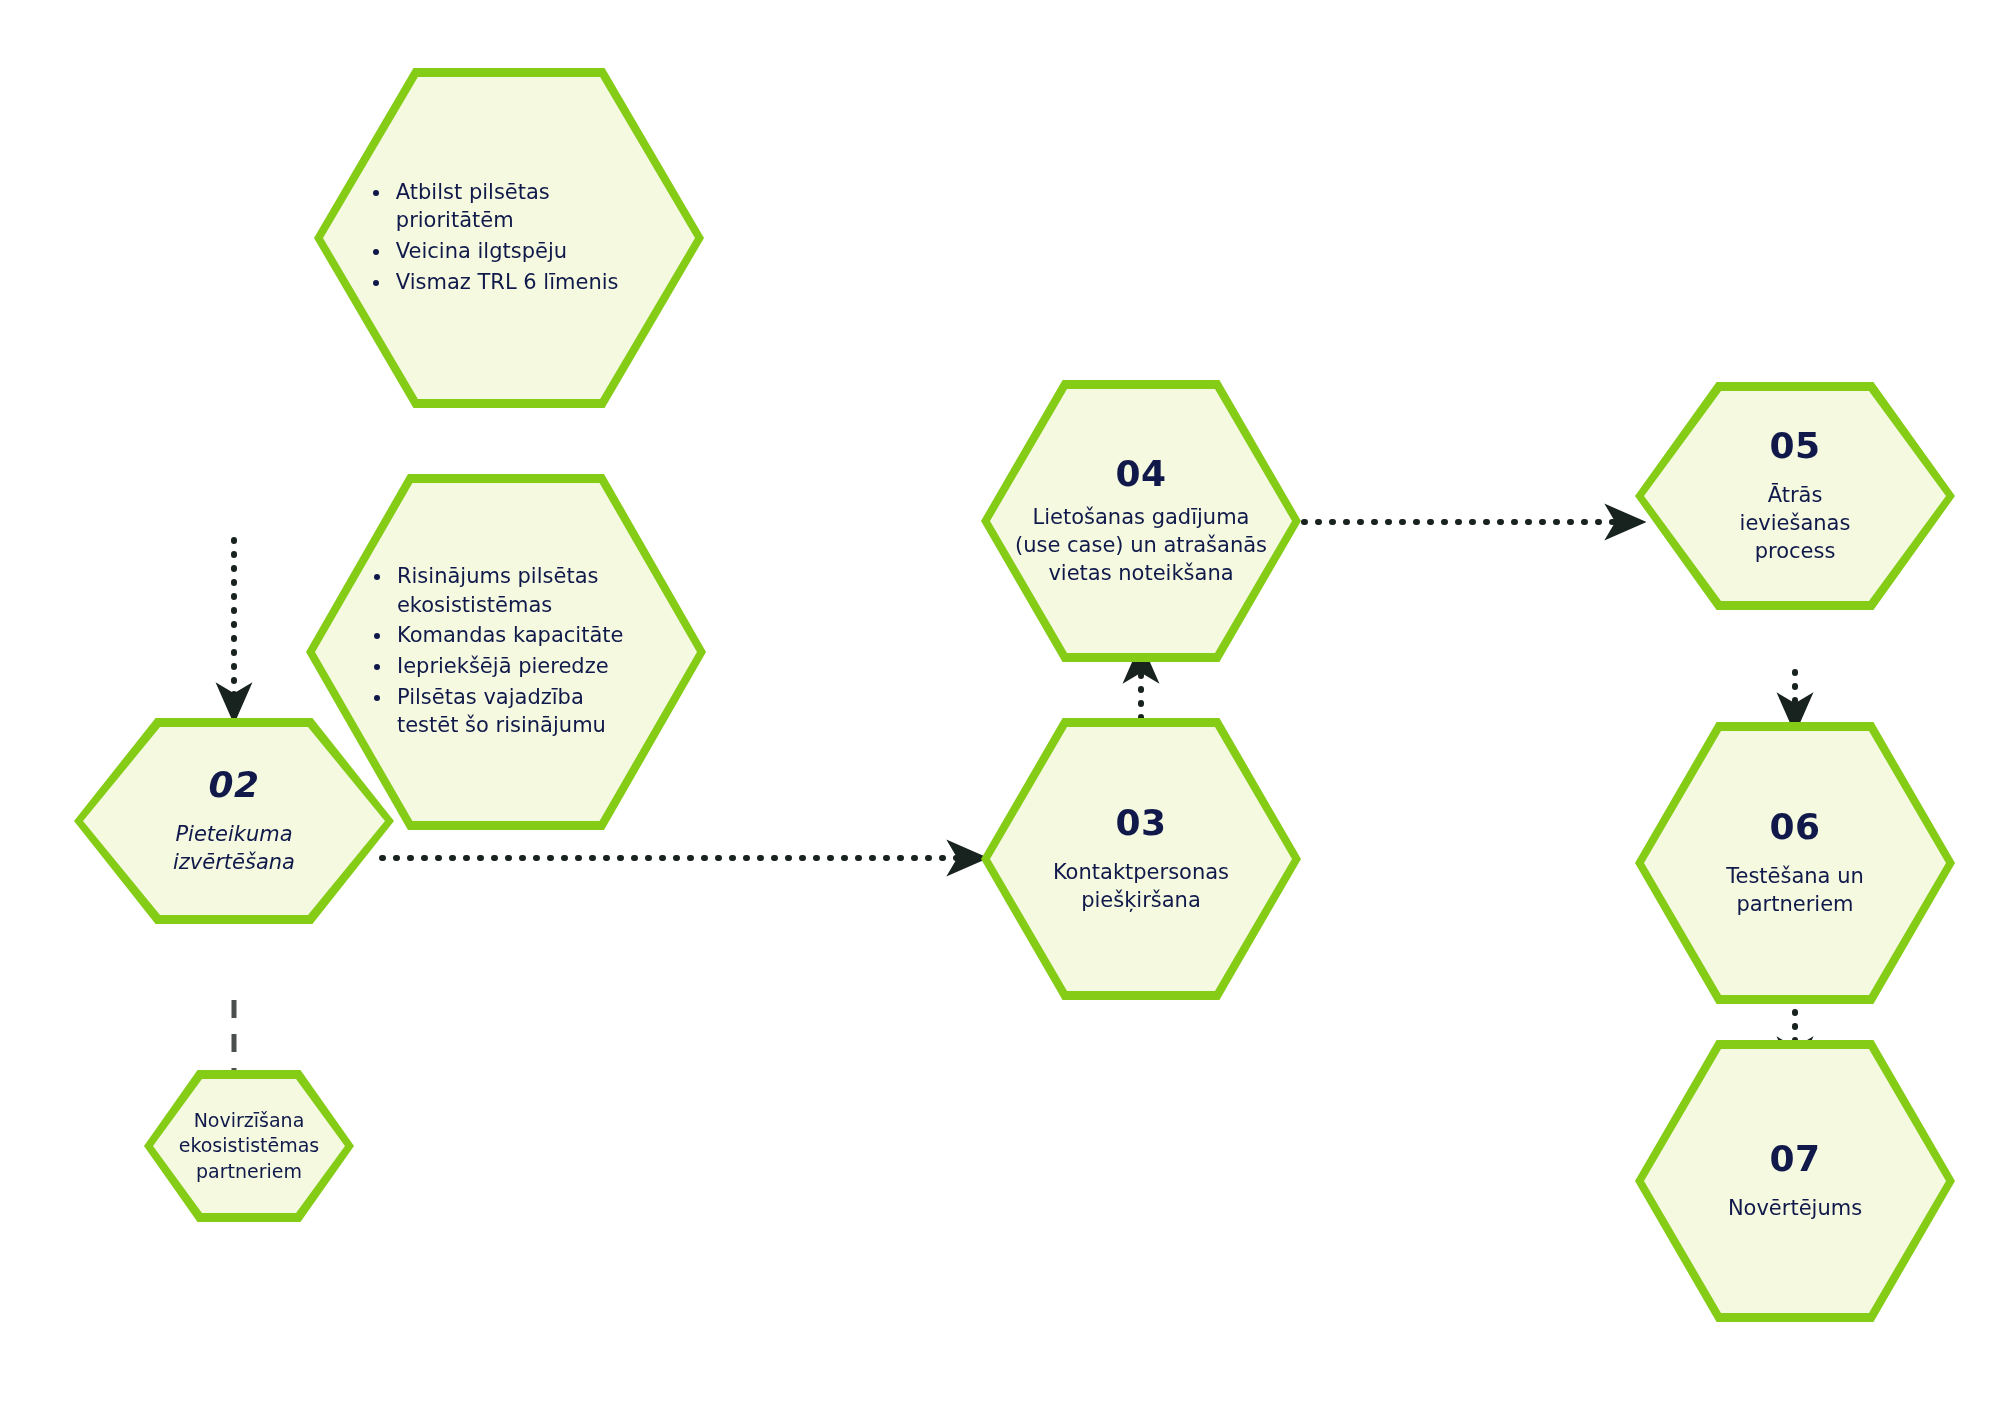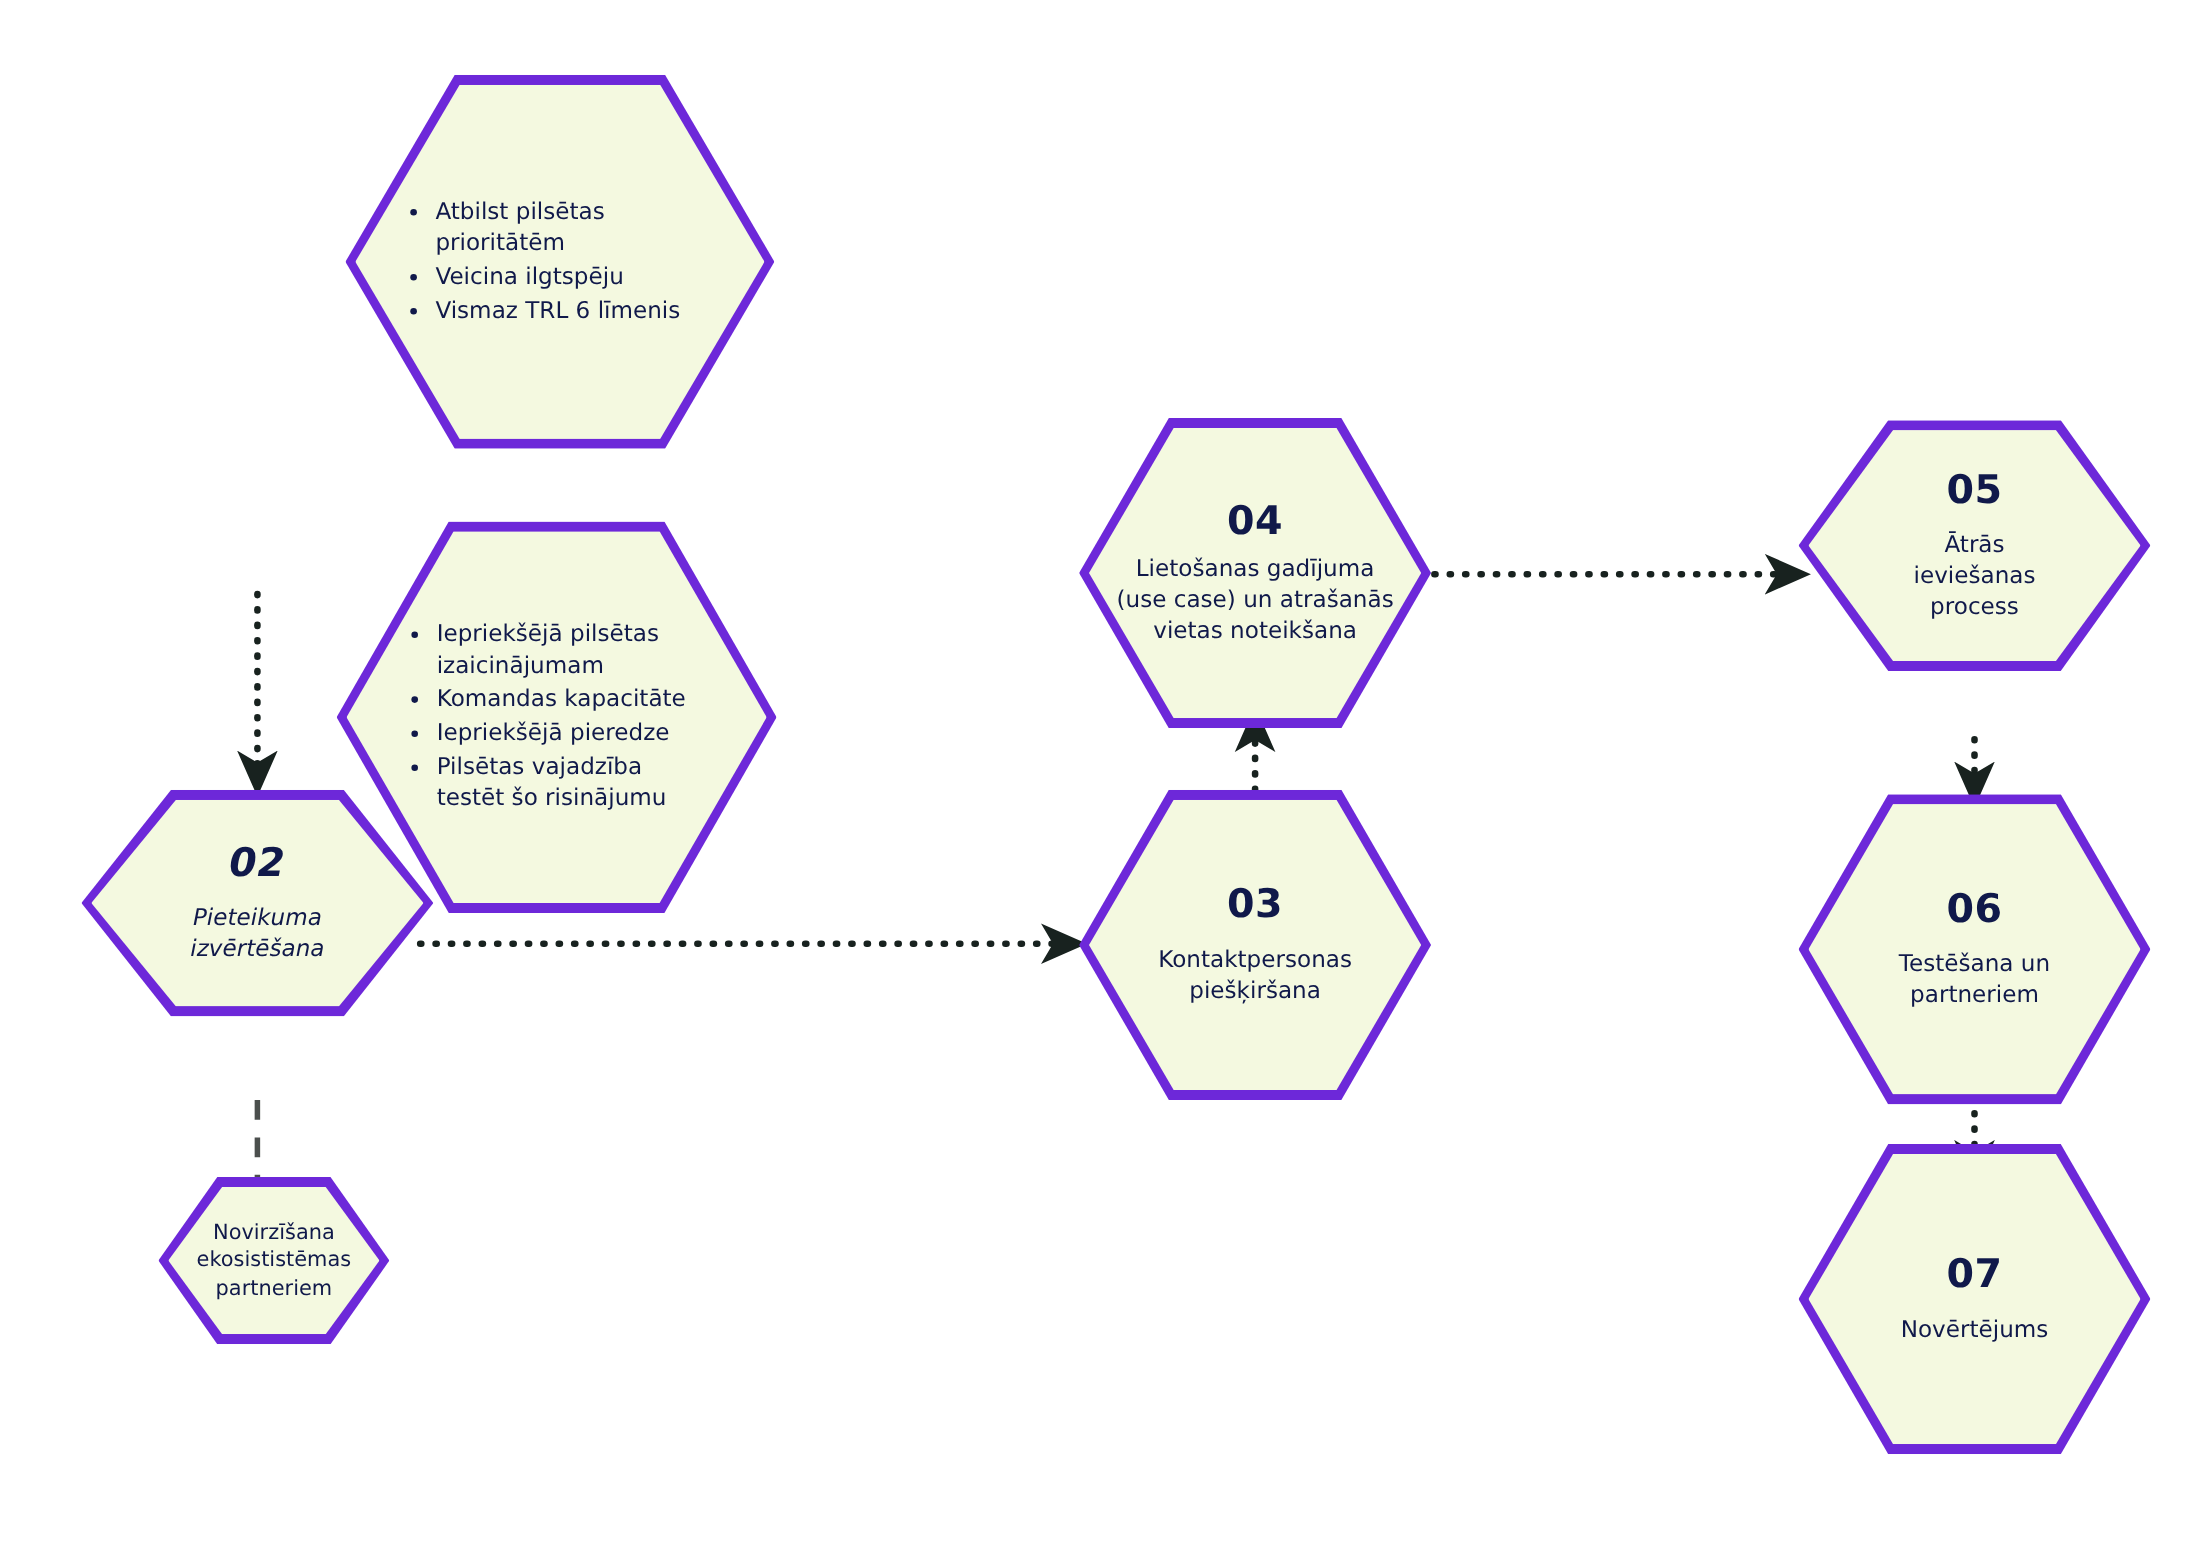--- a/index.html
+++ b/index.html
@@ -22,21 +22,21 @@
     position: absolute;
     left: 0;
     top: 0;
     width: 2000px;
     height: 1414px;
     pointer-events: none;
   }
   
   .hexwrap {
     position: absolute;
-    background: #6d28d9;
+    background: #84cc16;
     -webkit-clip-path: polygon(25.5% 0%, 74.5% 0%, 100% 50%, 74.5% 100%, 25.5% 100%, 0% 50%);
     clip-path: polygon(25.5% 0%, 74.5% 0%, 100% 50%, 74.5% 100%, 25.5% 100%, 0% 50%);
   }
   .hexinner {
     position: absolute;
     left: 9px;
     top: 9px;
     right: 9px;
     bottom: 9px;
     background: #f4f9e0;
@@ -119,21 +119,21 @@
   <div class="hexwrap" style="left:74px; top:718px; width:320px; height:206px;font-style:italic;">
     <div class="hexinner">
       <div class="hexnum">02</div>
       <div class="hexlabel">Pieteikuma izvērtēšana</div>
     </div>
   </div>
 
   <div class="hexwrap" style="left:306px; top:474px; width:400px; height:356px;">
     <div class="hexinner">
       <ul class="buls" style="max-width:66%;">
-        <li>Iepriekšējā pilsētas izaicinājumam</li>
+        <li>Risinājums pilsētas ekosististēmas</li>
         <li>Komandas kapacitāte</li>
         <li>Iepriekšējā pieredze</li>
         <li>Pilsētas vajadzība testēt šo risinājumu</li>
       </ul>
     </div>
   </div>
 
   <div class="hexwrap" style="left:144px; top:1070px; width:210px; height:152px;">
     <div class="hexinner">
       <div class="hexlabel" style="font-size:19px; max-width:86%;">Novirzīšana ekosististēmas partneriem</div>

